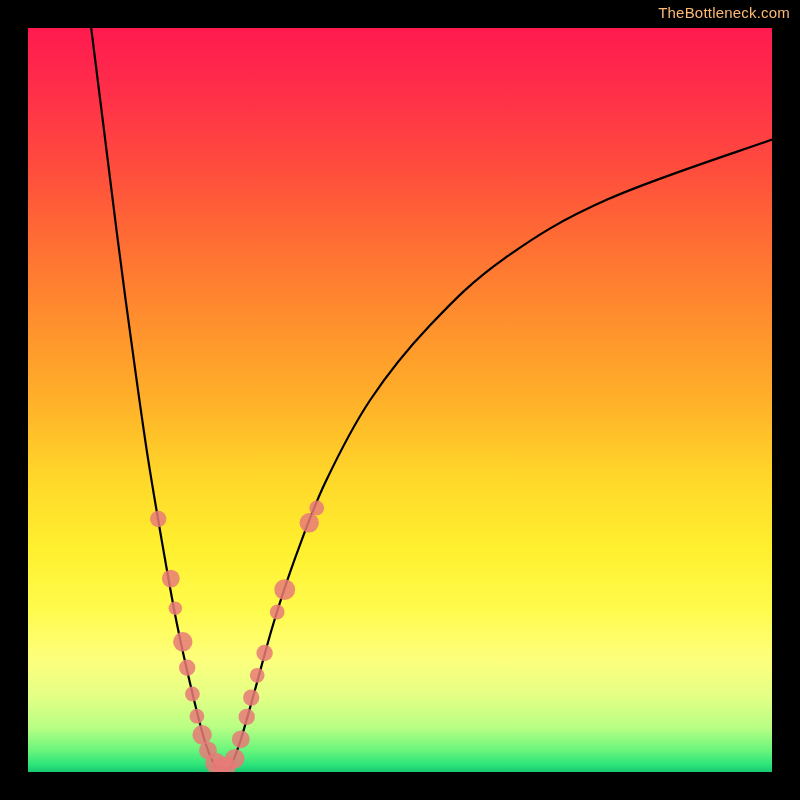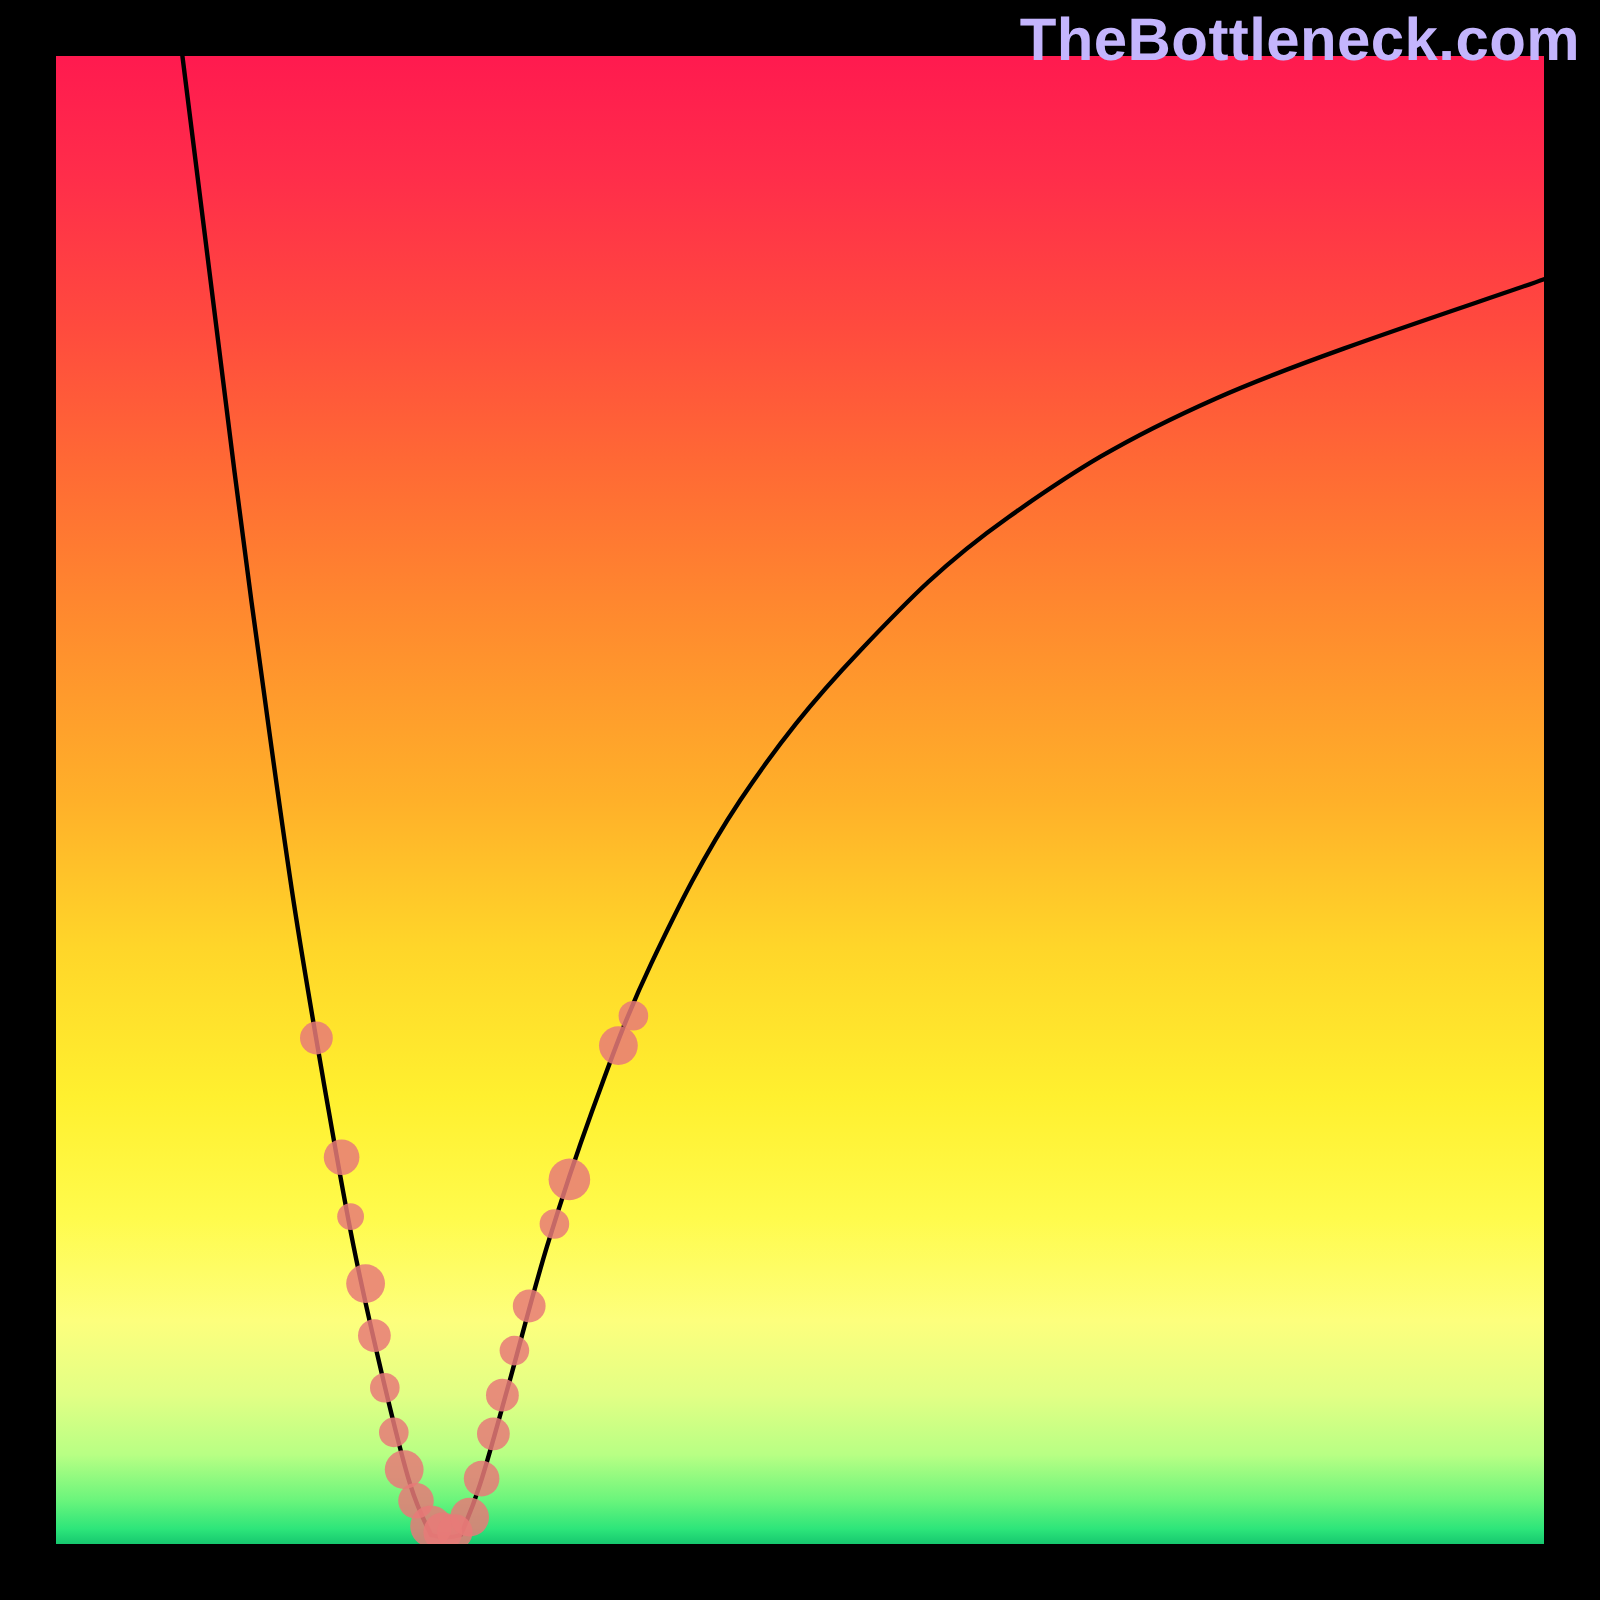--- a/index.html
+++ b/index.html
@@ -46,23 +46,23 @@
       #b8ff84 94%,
       #6cf57c 97%,
       #2de57a 99%,
       #16c86f 100%
     );
   }
   .watermark {
     position: absolute;
     top: 4px;
     right: 10px;
-    color: #c4b5fd;
-    font-size: 30px;
-    font-weight: 700;
+    color: #fdba74;
+    font-size: 15px;
+    font-weight: 400;
     letter-spacing: 0.2px;
     user-select: none;
   }
   svg.curves {
     position: absolute;
     inset: 0;
   }
   .dot {
     fill: #e77a78;
     fill-opacity: 0.85;

